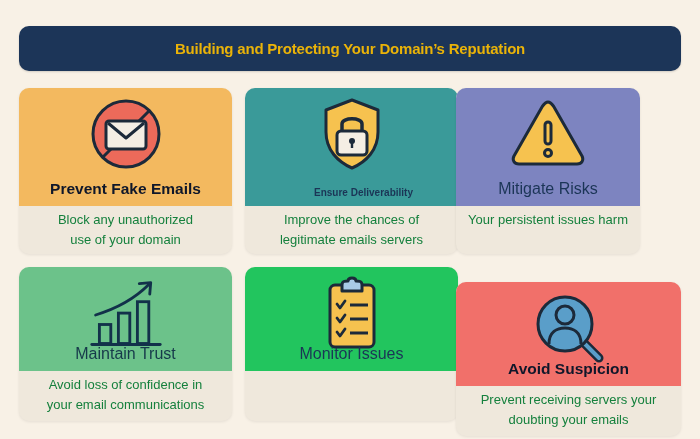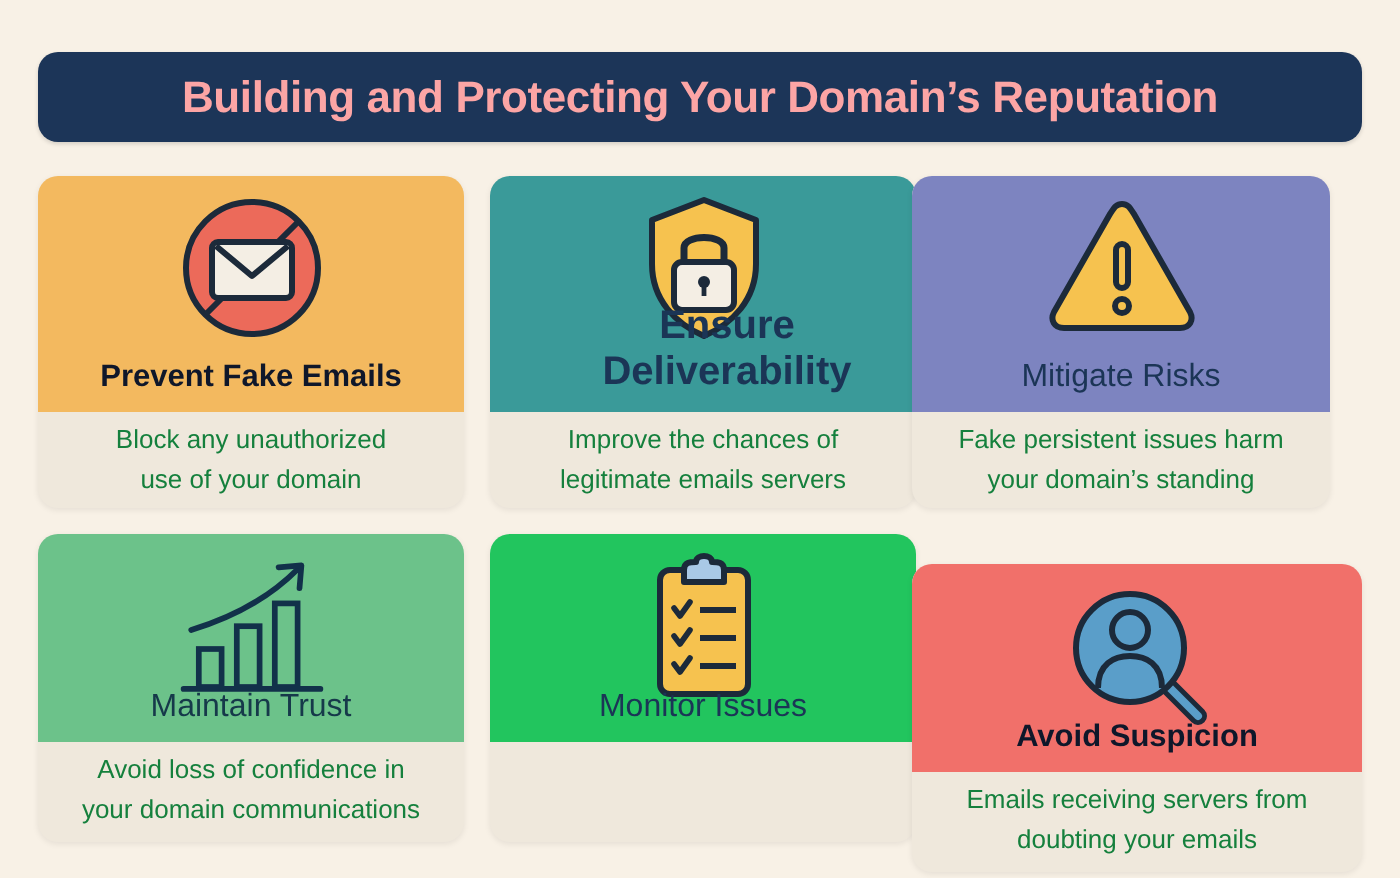--- a/index.html
+++ b/index.html
@@ -12,22 +12,22 @@
   .header {
     position: absolute;
     left: 19px; top: 26px;
     width: 662px; height: 45px;
     background: #1c3558;
     border-radius: 10px;
     display: flex; align-items: center; justify-content: center;
     box-shadow: 0 1px 2px rgba(0,0,0,0.15);
   }
   .header h1 {
-    color: #fca5a5;
-    font-size: 22px;
+    color: #eab308;
+    font-size: 15px;
     font-weight: bold;
     letter-spacing: -0.2px;
   }
   .card {
     position: absolute;
     width: 213px;
     border-radius: 10px;
     overflow: hidden;
     background: #efe8dc;
     box-shadow: 0 1px 3px rgba(0,0,0,0.08);
@@ -56,31 +56,31 @@
   .card .desc {
     height: 48px;
     padding-top: 4px;
     text-align: center;
     font-size: 13px;
     line-height: 20px;
     color: #15803d;
   }
   .c1 { left: 19px;  top: 88px; }
   .c2 { left: 245px; top: 88px; }
-  .c3 { left: 456px; top: 88px; width: 209px; }
+  .c3 { left: 456px; top: 88px; width: 184px; }
   .c4 { left: 19px;  top: 267px; }
   .c5 { left: 245px; top: 267px; }
   .c6 { left: 456px; top: 282px; width: 225px; }
   .c4 .top, .c5 .top, .c6 .top { height: 104px; }
   .c4 .desc, .c5 .desc, .c6 .desc { height: 50px; }
   .c2 .title, .c3 .title, .c4 .title, .c5 .title { color: #1b3556; }
   .c4 .title { font-weight: normal; color: #16394a; font-size: 16px; }
   .c5 .title { font-weight: normal; font-size: 16px; }
   .c3 .title { font-weight: normal; font-size: 16px; }
-  .c2 .title { font-size: 20px; padding-left: 24px; }
+  .c2 .title { font-size: 10px; padding-left: 24px; }
 </style>
 </head>
 <body>
 
 <div class="header">
   <h1>Building and Protecting Your Domain’s Reputation</h1>
 </div>
 
 <div class="card c1">
   <div class="top" style="background:#f3b95f">
@@ -118,40 +118,39 @@
 <div class="card c3">
   <div class="top" style="background:#7d84c0">
     <svg class="icon" viewBox="0 0 80 80">
       <path d="M40 8 C43 8 44 10 46 13 L74 62 C76 66 74 70 69 70 L11 70 C6 70 4 66 6 62 L34 13 C36 10 37 8 40 8 Z" fill="#f6c24f" stroke="#1c2a3a" stroke-width="3" stroke-linejoin="round"></path>
       <rect x="37" y="28" width="6" height="22" rx="3" fill="none" stroke="#1c2a3a" stroke-width="3"></rect>
       <circle cx="40" cy="59" r="3.5" fill="none" stroke="#1c2a3a" stroke-width="3"></circle>
     </svg>
     <div class="title">Mitigate Risks</div>
   </div>
   <div class="desc">
-    <div>Fake persistent issues harm</div>
-    <div>your domain’s standing</div>
+    <div>Your persistent issues harm</div>
   </div>
 </div>
 
 <div class="card c4">
   <div class="top" style="background:#6cc28a">
     <svg class="icon" viewBox="0 0 80 80" style="width:76px;height:76px;top:10px">
       <path d="M8 40 C28 34 48 24 64 8" fill="none" stroke="#12314a" stroke-width="3" stroke-linecap="round"></path>
       <polyline points="54,7 66,6 65,18" fill="none" stroke="#12314a" stroke-width="3" stroke-linecap="round" stroke-linejoin="round"></polyline>
       <rect x="12" y="50" width="12" height="20" fill="none" stroke="#12314a" stroke-width="3"></rect>
       <rect x="32" y="38" width="12" height="32" fill="none" stroke="#12314a" stroke-width="3"></rect>
       <rect x="52" y="26" width="12" height="44" fill="none" stroke="#12314a" stroke-width="3"></rect>
       <line x1="4" y1="71" x2="76" y2="71" stroke="#12314a" stroke-width="3" stroke-linecap="round"></line>
     </svg>
     <div class="title">Maintain Trust</div>
   </div>
   <div class="desc">
     <div>Avoid loss of confidence in</div>
-    <div>your domain communications</div>
+    <div>your email communications</div>
   </div>
 </div>
 
 <div class="card c5">
   <div class="top" style="background:#22c55e">
     <svg class="icon" viewBox="0 0 80 80">
       <rect x="18" y="12" width="44" height="62" rx="5" fill="#f6c24f" stroke="#1c2a3a" stroke-width="3"></rect>
       <path d="M30 18 L30 12 C30 8 33 8 36 8 C36 4 44 4 44 8 C47 8 50 8 50 12 L50 18 Z" fill="#a9c9e6" stroke="#1c2a3a" stroke-width="3" stroke-linejoin="round"></path>
       <polyline points="25,31 28,35 33,28" fill="none" stroke="#1c2a3a" stroke-width="2.8" stroke-linecap="round" stroke-linejoin="round"></polyline>
       <line x1="38" y1="32" x2="56" y2="32" stroke="#1c2a3a" stroke-width="3"></line>
@@ -171,16 +170,16 @@
     <svg class="icon" viewBox="0 0 80 80">
       <line x1="56" y1="56" x2="70" y2="70" stroke="#1c2a3a" stroke-width="9" stroke-linecap="round"></line>
       <line x1="56" y1="56" x2="70" y2="70" stroke="#5a9ec9" stroke-width="4" stroke-linecap="round"></line>
       <circle cx="36" cy="36" r="27" fill="#5a9ec9" stroke="#1c2a3a" stroke-width="3"></circle>
       <circle cx="36" cy="27" r="9" fill="none" stroke="#1c2a3a" stroke-width="3"></circle>
       <path d="M20 56 C20 44 28 40 36 40 C44 40 52 44 52 56" fill="none" stroke="#1c2a3a" stroke-width="3"></path>
     </svg>
     <div class="title">Avoid Suspicion</div>
   </div>
   <div class="desc">
-    <div>Emails receiving servers from</div>
+    <div>Prevent receiving servers your</div>
     <div>doubting your emails</div>
   </div>
 </div>
 
 </body></html>

